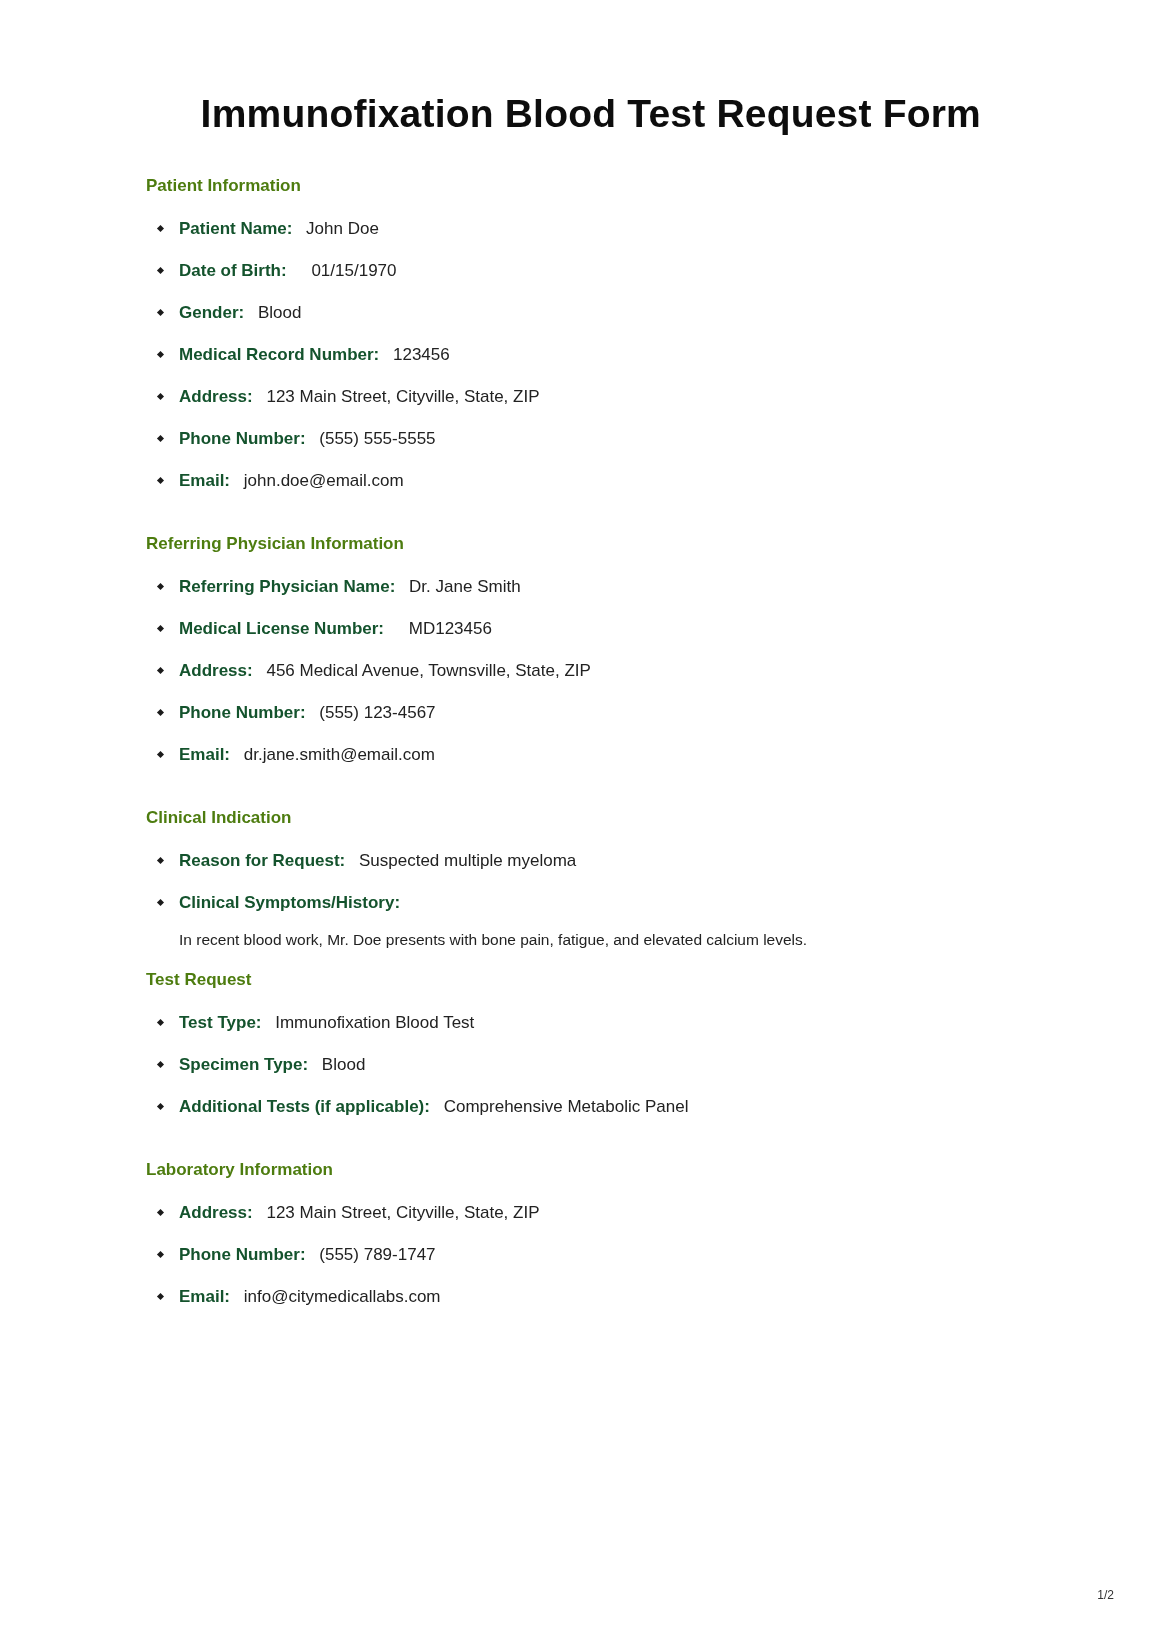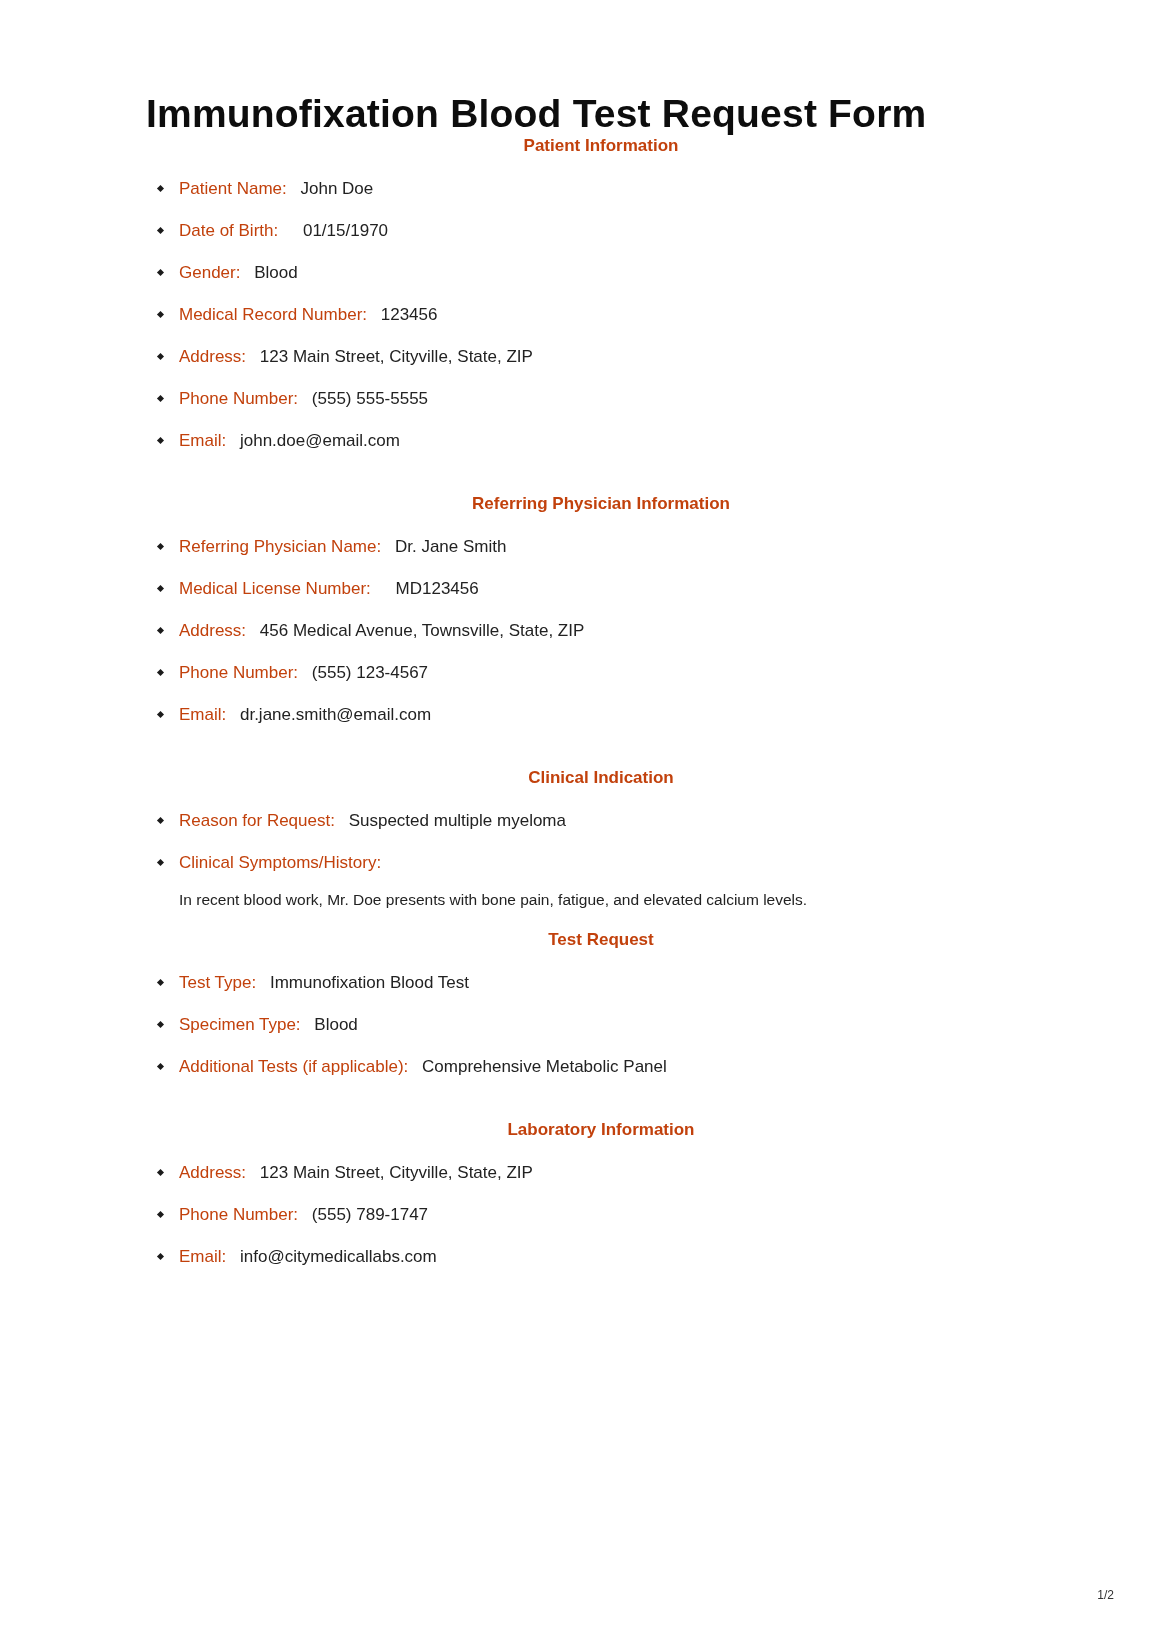--- a/index.html
+++ b/index.html
@@ -12,53 +12,53 @@
     overflow: hidden;
   }
   .content {
     padding: 92px 120px 0 146px;
   }
   .doc-title {
     font-size: 39px;
     line-height: 44px;
     font-weight: bold;
     color: #0d0d0d;
-    text-align: left;
+    text-align: right;
     margin-right: 75px;
+    margin-bottom: 40px;
     letter-spacing: 0.2px;
   }
   .section { margin-top: 42px; }
   .section.first { margin-top: 0; }
   .section.tight { margin-top: 4px; }
   .section-heading {
     font-size: 17px;
     line-height: 20px;
     font-weight: bold;
-    color: #c2410c;
+    color: #4d7c0f;
     margin-bottom: 22px;
-    text-align: center;
   }
   ul.item-list { list-style: none; }
   li.form-item {
     position: relative;
     font-size: 17px;
     line-height: 22px;
     margin-bottom: 20px;
     padding-left: 33px;
   }
   .bullet {
     position: absolute;
     left: 12px;
     top: 8px;
     width: 5px;
     height: 5px;
     background: #1b1b1b;
     transform: rotate(45deg);
   }
-  .label { font-weight: normal; color: #c2410c; }
+  .label { font-weight: bold; color: #14532d; }
   .value { margin-left: 9px; color: #222; }
   li.gap-lg .value { margin-left: 20px; }
   .value.small { font-size: 13px; }
   .note {
     font-size: 15.5px;
     line-height: 20px;
     margin-top: 16px;
     color: #222;
   }
   .page-number {

